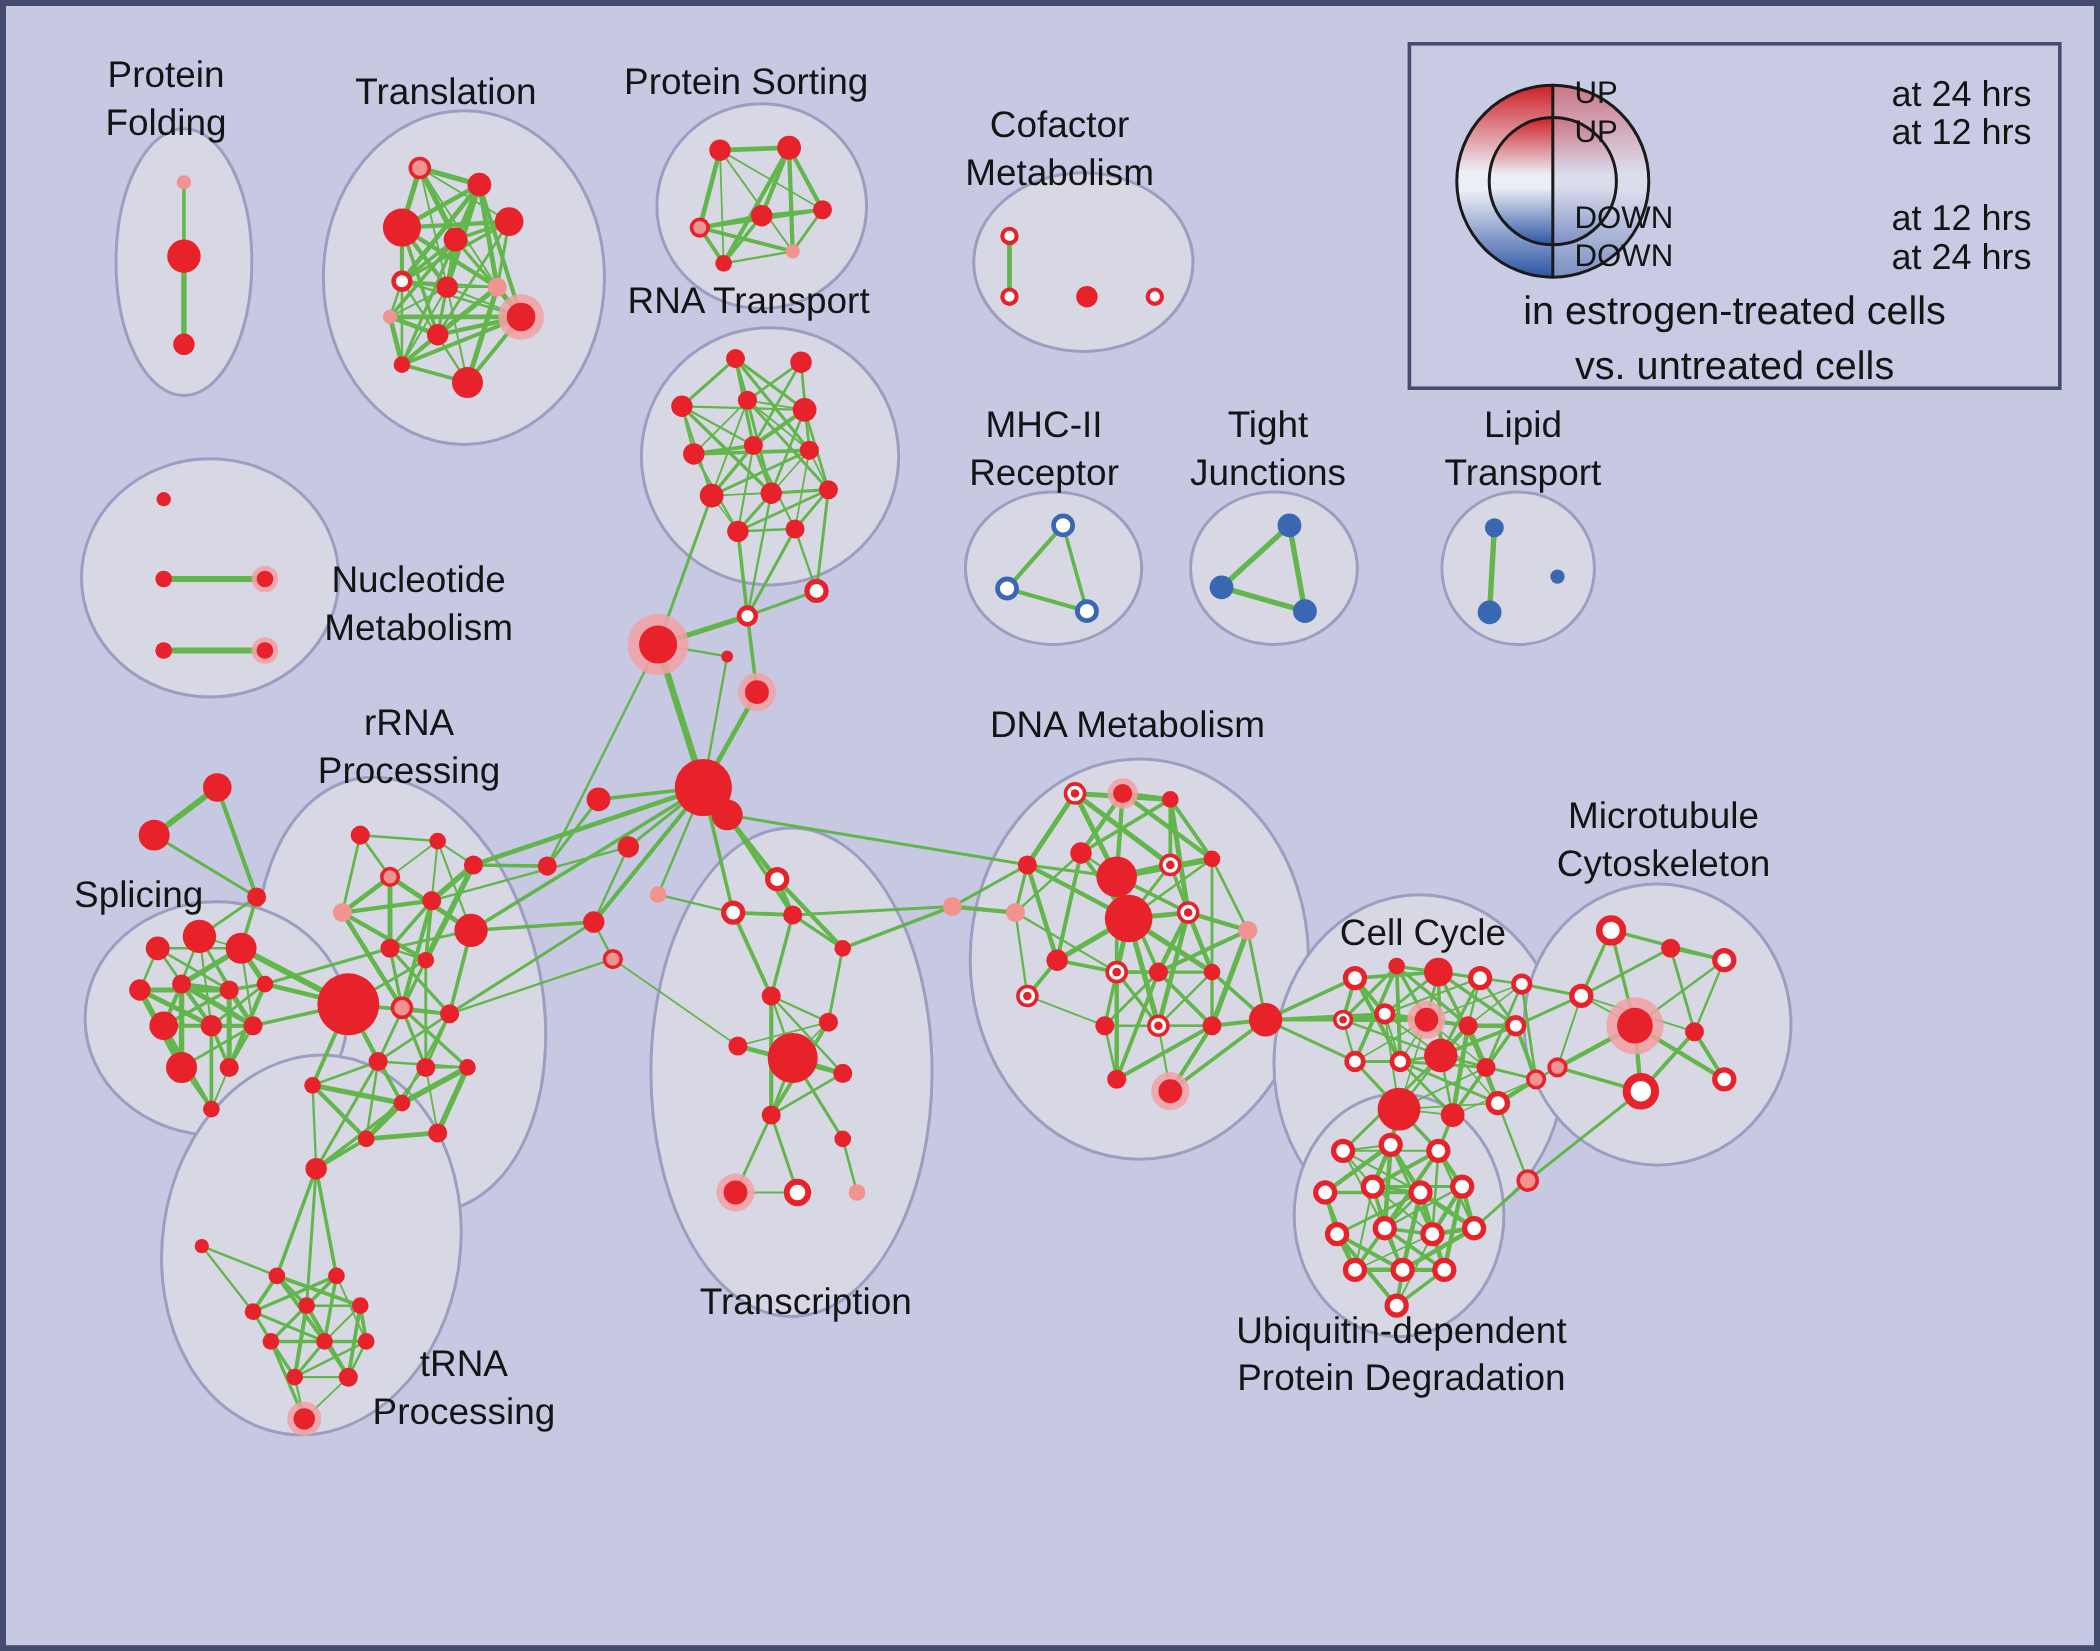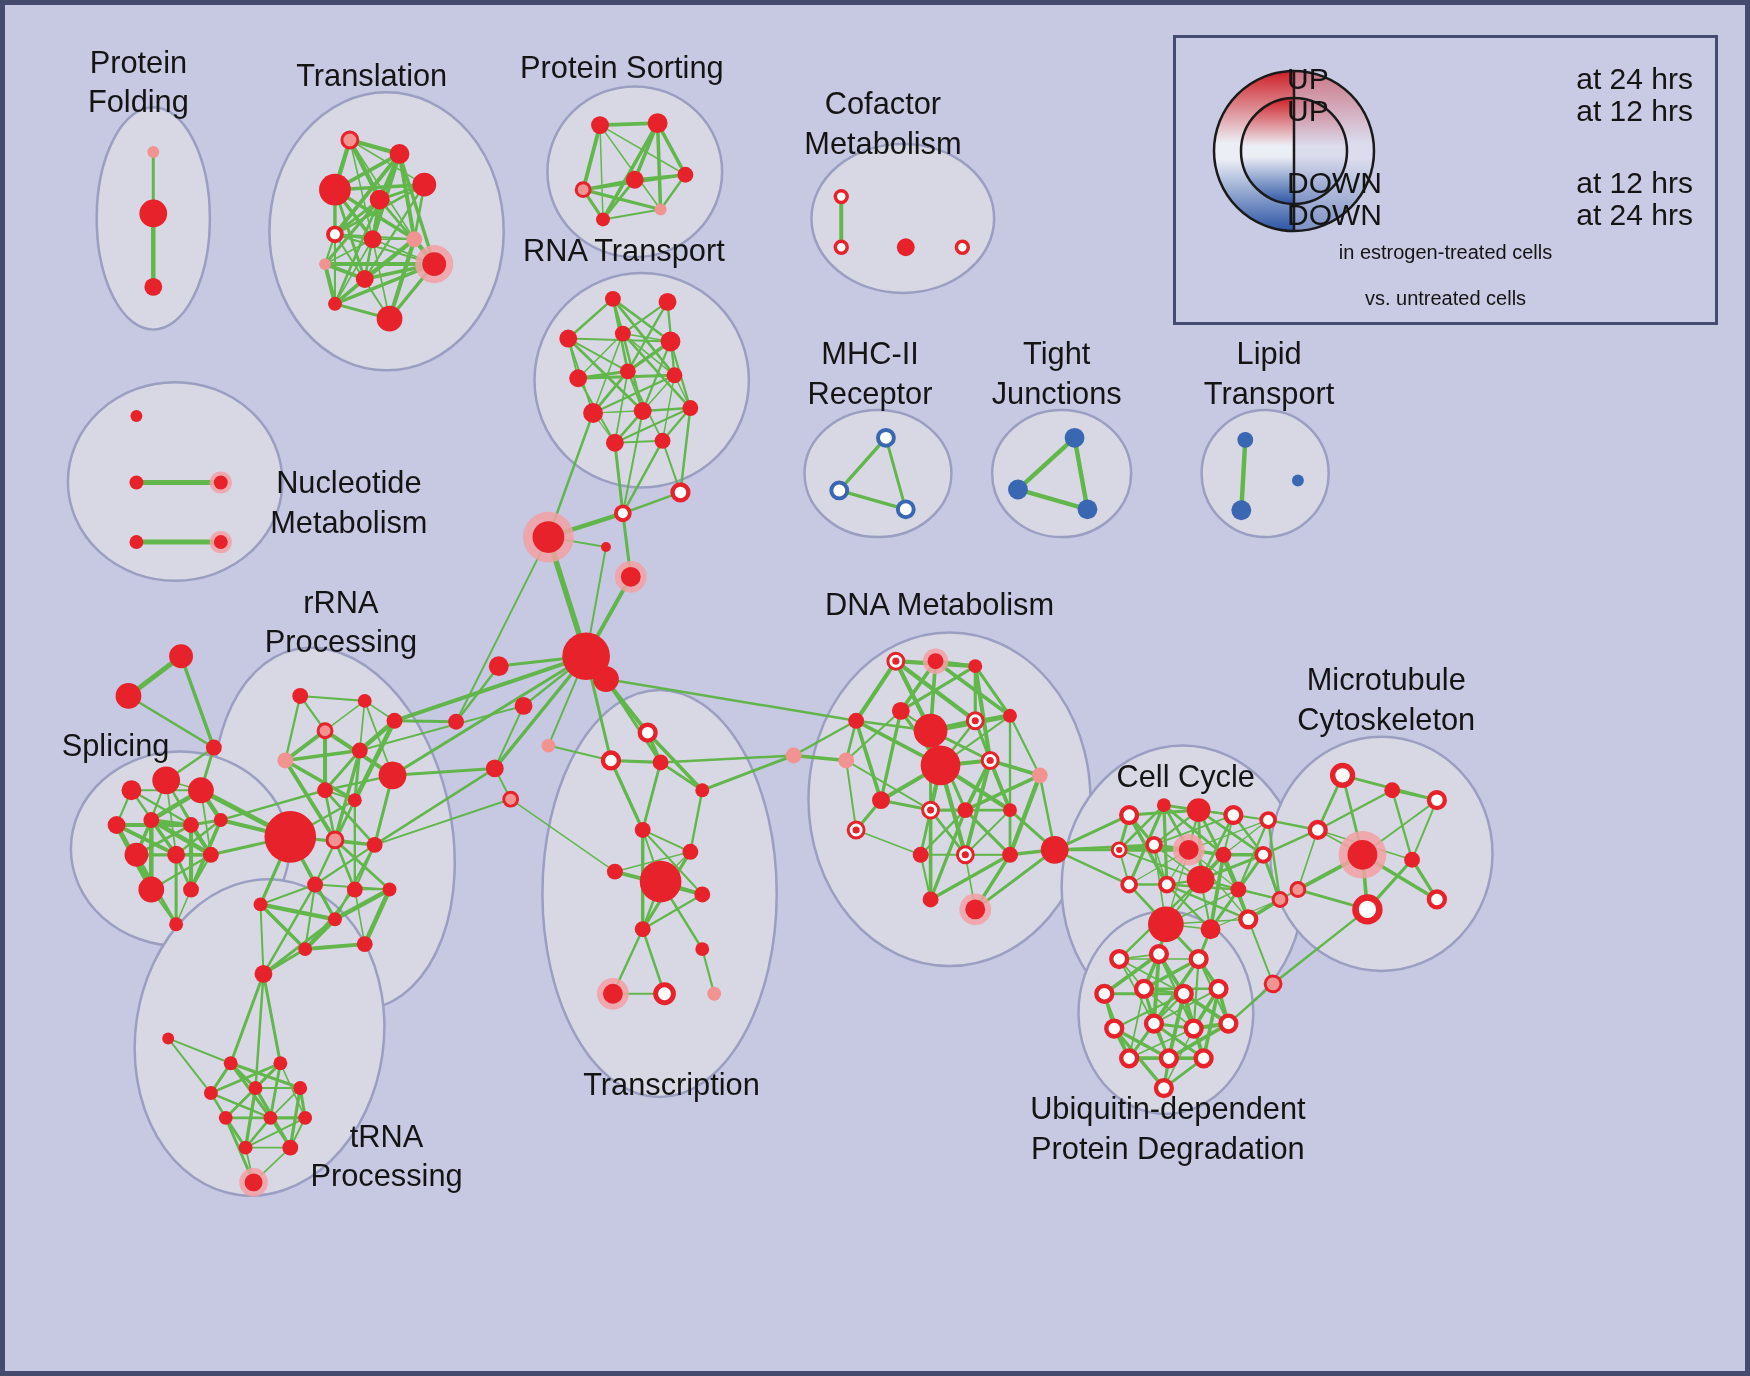--- a/index.html
+++ b/index.html
@@ -15,23 +15,23 @@
   #net{position:absolute;left:0;top:0;width:100%;height:100%;}
   .legend{
     position:absolute;
     left:1168px;top:30px;width:545px;height:290px;
     background:#c9cae4;
     border:3px solid #454b6e;
     box-sizing:border-box;
     color:#141414;
   }
   .legend-glyph{position:absolute;left:8px;top:8px;}
-  .lg-word{position:absolute;left:111px;font-size:30px;line-height:1;}
+  .lg-word{position:absolute;left:136px;font-size:26px;line-height:1;}
   .lg-time{position:absolute;right:22px;font-size:30px;line-height:1;text-align:left;}
-  .lg-caption{position:absolute;left:0;width:100%;text-align:center;font-size:20px;line-height:1;}
+  .lg-caption{position:absolute;left:0;width:100%;text-align:center;font-size:33px;line-height:1;}
 </style>
 </head>
 <body>
 
 <div class="stage">
 
   <svg id="net" viewBox="0 0 1750 1376">
       <g>
         <ellipse cx="148" cy="215" rx="57" ry="112" transform="rotate(0 148 215)" fill="#d8d8e5" stroke="#9a9ec0" stroke-width="2.5"></ellipse>
         <ellipse cx="383" cy="228" rx="118" ry="140" transform="rotate(0 383 228)" fill="#d8d8e5" stroke="#9a9ec0" stroke-width="2.5"></ellipse>

